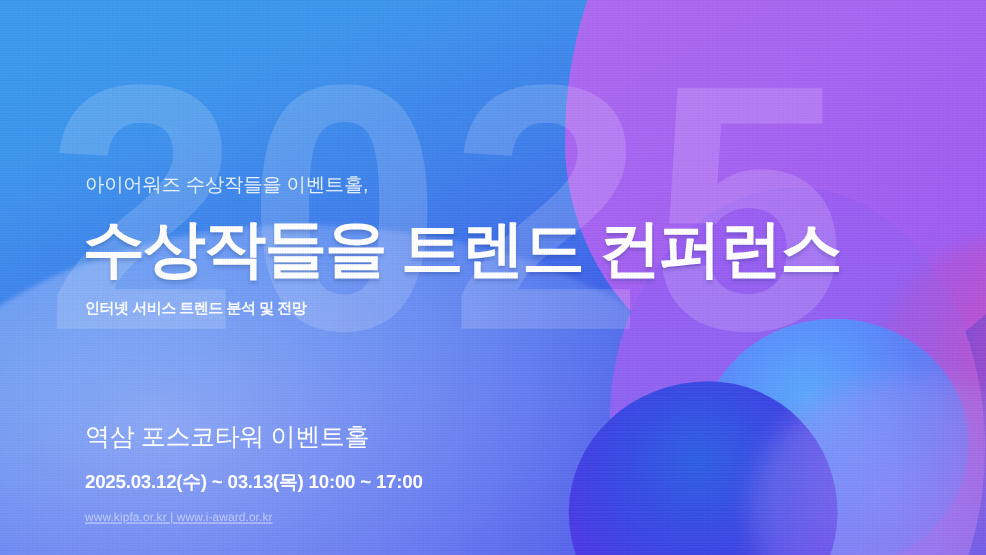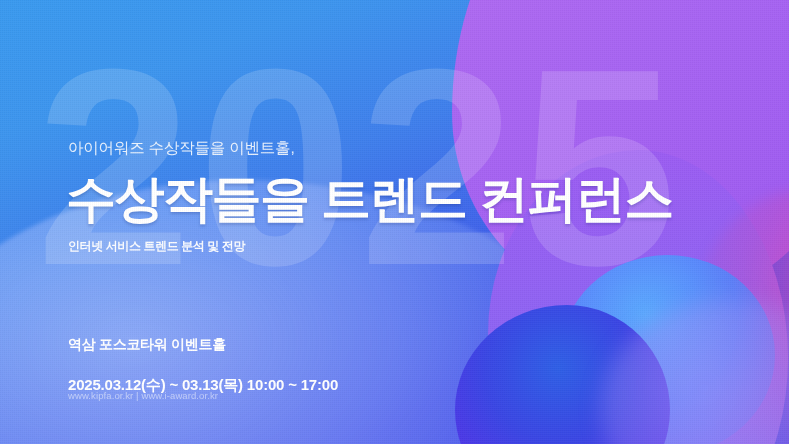--- a/index.html
+++ b/index.html
@@ -180,41 +180,42 @@
     position:absolute; top:238px; left:0;
     font-size:12px;
     font-weight:700;
     color:rgba(255,255,255,.96);
     letter-spacing:-.4px;
     white-space:nowrap;
   }
 
   .venue{
     position:absolute; top:336px; left:0;
-    font-size:14px;
-    font-weight:700;
+    font-size:20px;
+    font-weight:400;
     color:#ffffff;
     letter-spacing:-.3px;
     white-space:nowrap;
   }
   .datetime{
     position:absolute; top:376px; left:0;
     font-size:15px;
     font-weight:700;
     color:#ffffff;
     letter-spacing:-.2px;
     white-space:nowrap;
   }
   .urls{
-    position:absolute; top:390px; left:0;
+    position:absolute; top:409px; left:0;
     font-size:9.5px;
     font-weight:400;
     color:rgba(255,255,255,.52);
     letter-spacing:.1px;
     white-space:nowrap;
+    text-decoration:underline;
   }
 
   
   .grain{
     position:absolute; inset:0;
     pointer-events:none;
     opacity:.05;
     background-image:
       repeating-linear-gradient(0deg, rgba(255,255,255,.5) 0 1px, rgba(0,0,0,0) 1px 2px),
       repeating-linear-gradient(90deg, rgba(0,0,0,.5) 0 1px, rgba(0,0,0,0) 1px 2px);

